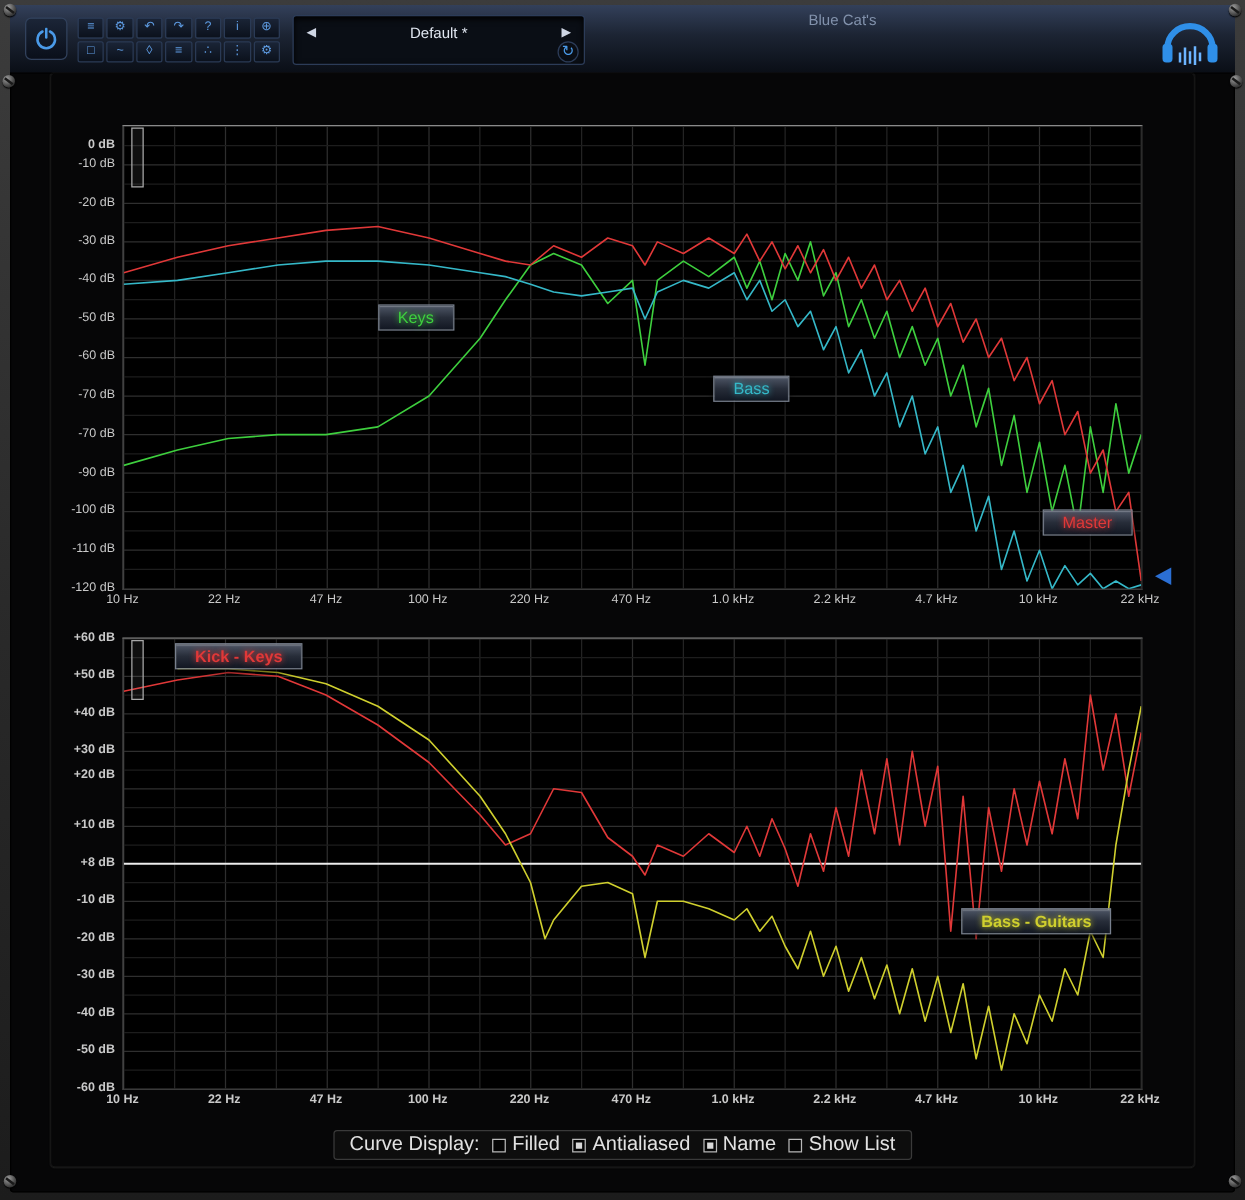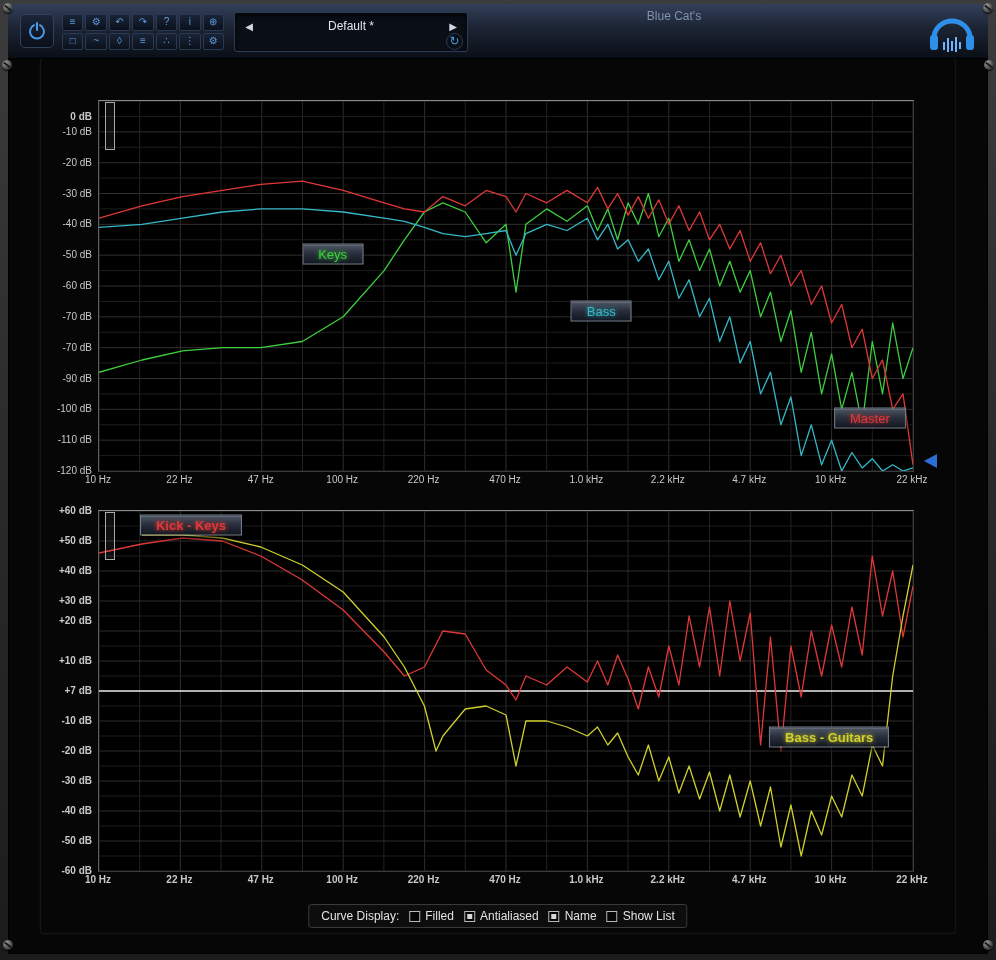--- a/index.html
+++ b/index.html
@@ -81,21 +81,21 @@
   .pill { position:absolute; transform:translate(-50%,-50%); padding:2px 15px; z-index:7;
           border-radius:0; cursor:move; white-space:nowrap; font-size:13px;
           background:linear-gradient(180deg,#4e5666 0%,#272d39 50%,#121722 100%);
           border:1px solid #78808e;
           box-shadow:0 2px 5px rgba(0,0,0,.85), inset 0 1px 1px rgba(255,255,255,.25); }
 
   
   .curve-bar { position:absolute; left:50%; transform:translateX(-50%); top:900px; height:22px;
                background:#0d0d0d; border:1px solid #3a3a3a; border-radius:3px; z-index:4;
                display:flex; align-items:center; padding:0 12px; gap:10px; }
-  .cb-label { color:#e2e2e2; font-size:12px; white-space:nowrap; }
+  .cb-label { color:#e2e2e2; font-size:16px; white-space:nowrap; }
   .cb-opt { display:flex; align-items:center; gap:5px; cursor:pointer;justify-content:space-between; }
   .checkbox { width:9px; height:9px; border:1px solid #b9b9b9; background:#050505;
               display:inline-block; position:relative; }
   .checkbox.checked::after { content:""; position:absolute; left:2px; top:2px; right:2px;
                              bottom:2px; background:#d8d8d8; }
   .footer { position:absolute; left:0; right:0; bottom:3px; text-align:center; color:#5f5f5f;
             font-size:11px; letter-spacing:1px; }
 </style>
 </head>
 <body>
@@ -254,21 +254,21 @@
     </div>
 
     <div class="plot-block" id="plot-bottom">
       <div class="ylabels">
           <span style="top: 0px;">+60 dB</span>
           <span style="top: 30px;">+50 dB</span>
           <span style="top: 60px;">+40 dB</span>
           <span style="top: 90px;">+30 dB</span>
           <span style="top: 110px;">+20 dB</span>
           <span style="top: 150px;">+10 dB</span>
-          <span style="top: 180px;">+7 dB</span>
+          <span style="top: 180px;">+8 dB</span>
           <span style="top: 210px;">-10 dB</span>
           <span style="top: 240px;">-20 dB</span>
           <span style="top: 270px;">-30 dB</span>
           <span style="top: 300px;">-40 dB</span>
           <span style="top: 330px;">-50 dB</span>
           <span style="top: 360px;">-60 dB</span>
         </div>
       <div class="plot-area" style="width:814px;height:360px;">
         <svg viewBox="0 0 814 360" width="814" height="360">
             <line x1="0" y1="0" x2="0" y2="360" stroke="#2e2e2e" stroke-width="1"></line>

